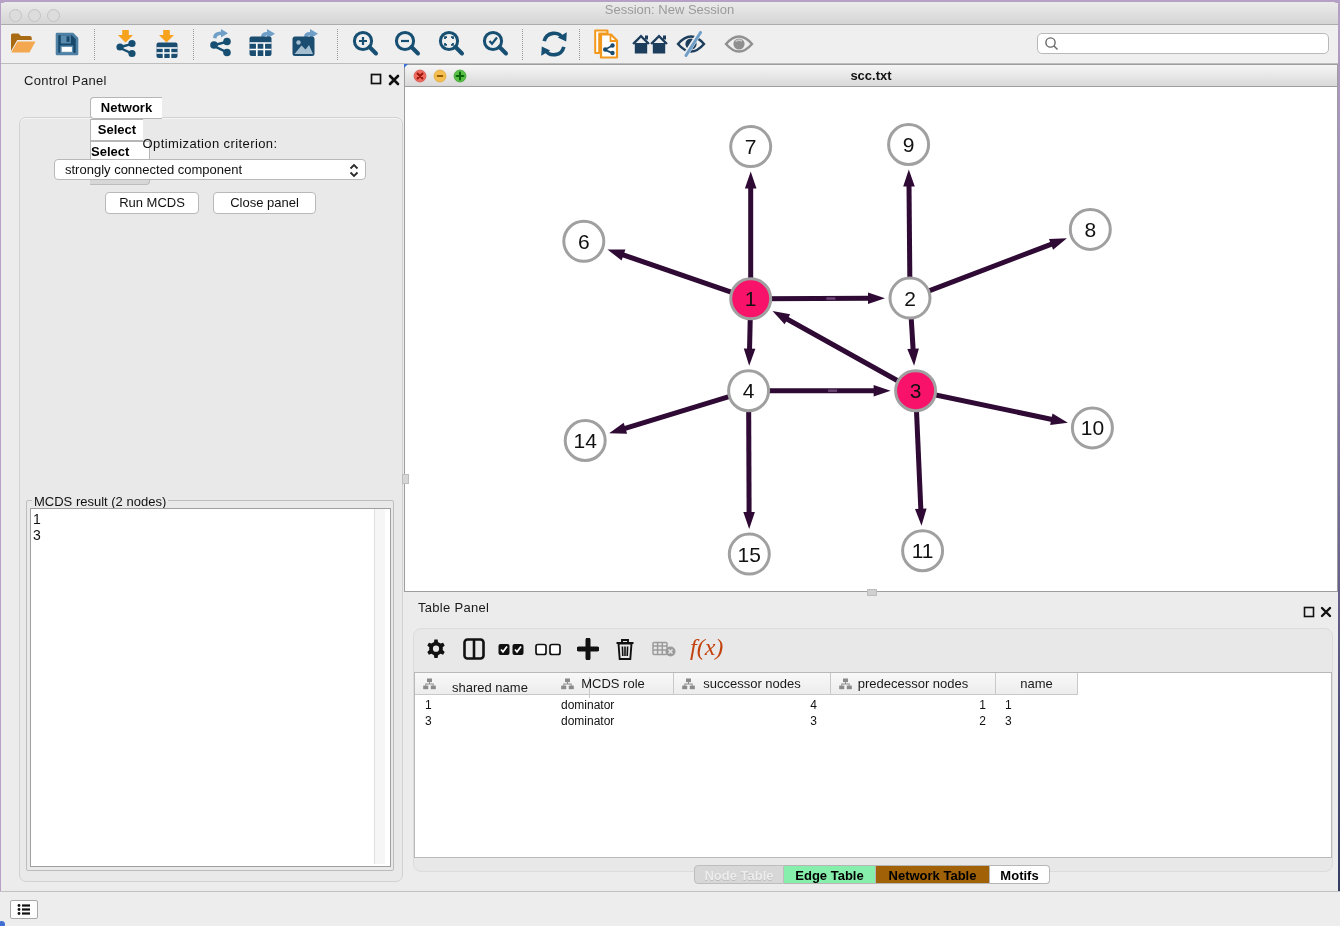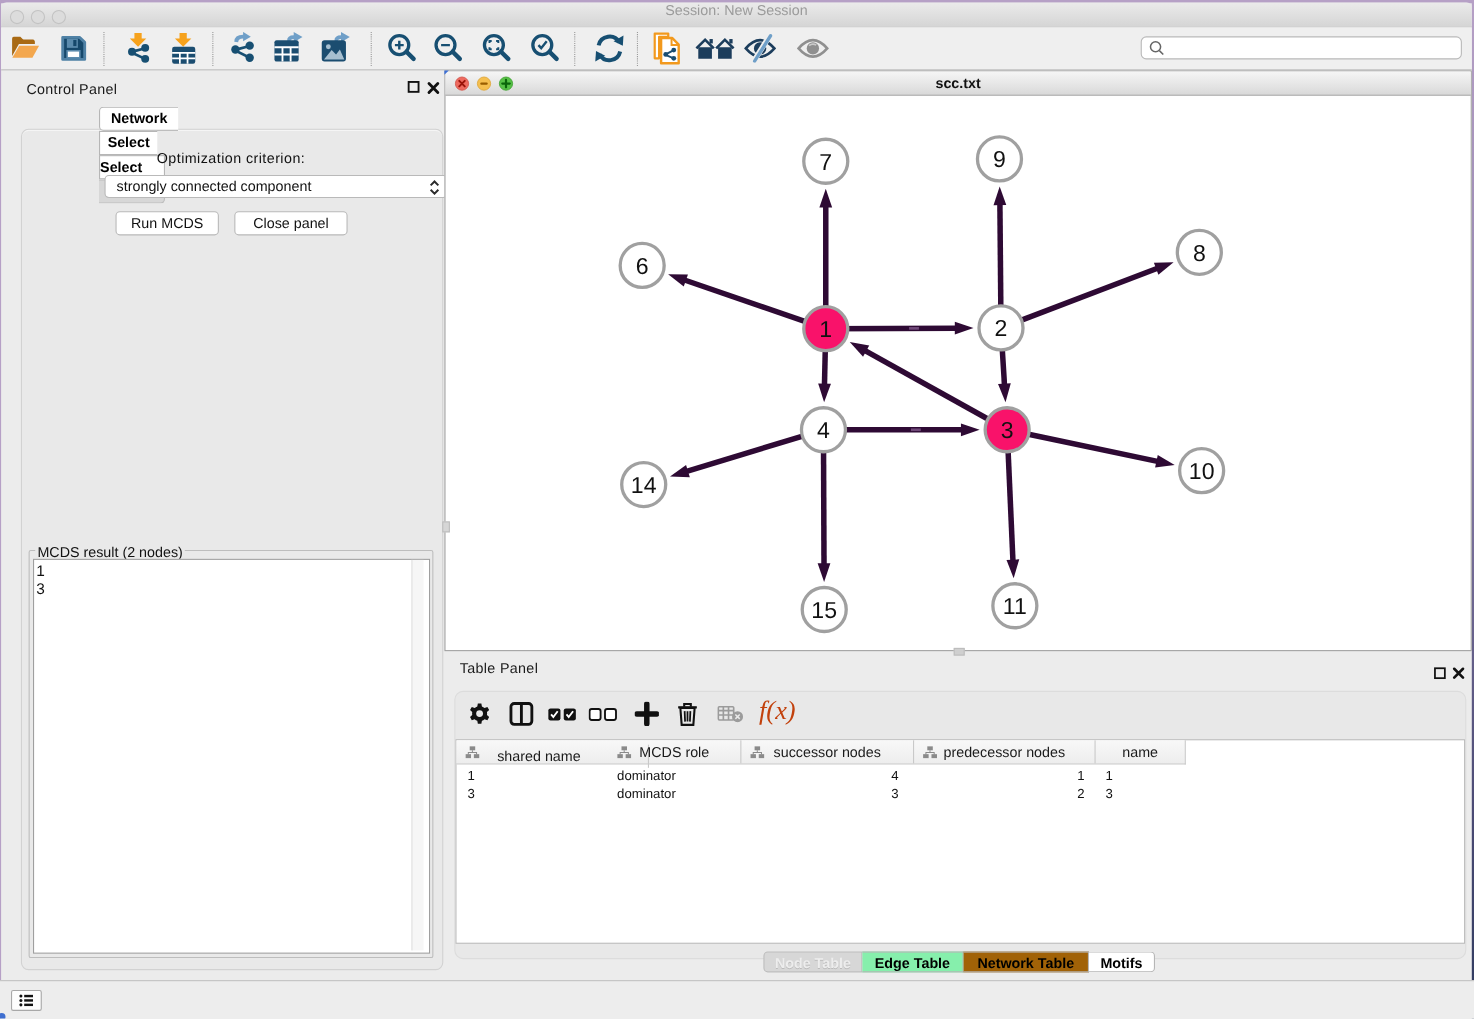--- a/index.html
+++ b/index.html
@@ -179,21 +179,21 @@
   <div class="abs" style="left:1px;top:50px;width:382px;height:763px;background:#e9e9e9;border:1px solid #d2d2d2;border-radius:7px;box-shadow:inset 0 1px 0 #f5f5f5;"></div>
 
   <div class="abs" style="left:72px;top:30px;height:20px;display:flex;font-size:13px;font-weight:600;flex-direction:column;">
     <div style="width:71px;background:#fff;border:1px solid #b6b6b6;border-right:none;border-radius:4px 0 0 4px;text-align:center;line-height:20px;color:#000;">Network</div>
     <div style="width:52px;background:#fff;border:1px solid #b6b6b6;border-right:none;text-align:center;line-height:20px;color:#000;">Select</div>
     <div style="width:58px;background:#fff;border:1px solid #b6b6b6;text-align:left;line-height:20px;color:#000;">Select</div>
     <div style="width:59px;background:#d7d7d7;border:1px solid #bdbdbd;border-left:none;border-radius:0 4px 4px 0;text-align:center;line-height:20px;color:#ededed;text-shadow:0 1px 0 #bbb;">MCDS</div>
   </div>
   <div class="abs" style="left:0;top:69px;width:384px;text-align:center;font-size:13px;letter-spacing:.4px;color:#111;">Optimization criterion:</div>
 
-  <div class="abs" style="left:36px;top:92px;width:312px;height:21px;background:#fff;border:1px solid #b9b9b9;border-radius:4px;font-size:13px;color:#111;line-height:19px;padding-left:10px;box-sizing:border-box;margin-left:41px;">strongly connected component
+  <div class="abs" style="left:36px;top:92px;width:312px;height:21px;background:#fff;border:1px solid #b9b9b9;border-radius:4px;font-size:13px;color:#111;line-height:19px;padding-left:10px;box-sizing:border-box;">strongly connected component
     <svg class="abs" style="right:5px;top:3px;" width="12" height="15">
         <path d="M2.5 5.5 L6 2 L9.5 5.5" stroke="#2b2b2b" stroke-width="1.8" fill="none"></path>
         <path d="M2.5 9.5 L6 13 L9.5 9.5" stroke="#2b2b2b" stroke-width="1.8" fill="none"></path>
       </svg>
   </div>
   <div class="abs" style="left:87px;top:125px;width:92px;height:20px;background:#fff;border:1px solid #b9b9b9;border-radius:4px;font-size:13px;font-weight:500;color:#111;text-align:center;line-height:20px;">Run MCDS</div>
   <div class="abs" style="left:195px;top:125px;width:101px;height:20px;background:#fff;border:1px solid #b9b9b9;border-radius:4px;font-size:13px;font-weight:500;color:#111;text-align:center;line-height:20px;">Close panel</div>
 
   <div class="abs" style="left:8px;top:433px;width:366px;height:369px;border:1px solid #bdbdbd;border-radius:2px;"></div>
   <div class="abs" style="left:14px;top:427px;background:#e9e9e9;padding:0 2px;font-size:13px;color:#111;">MCDS result (2 nodes)</div>

